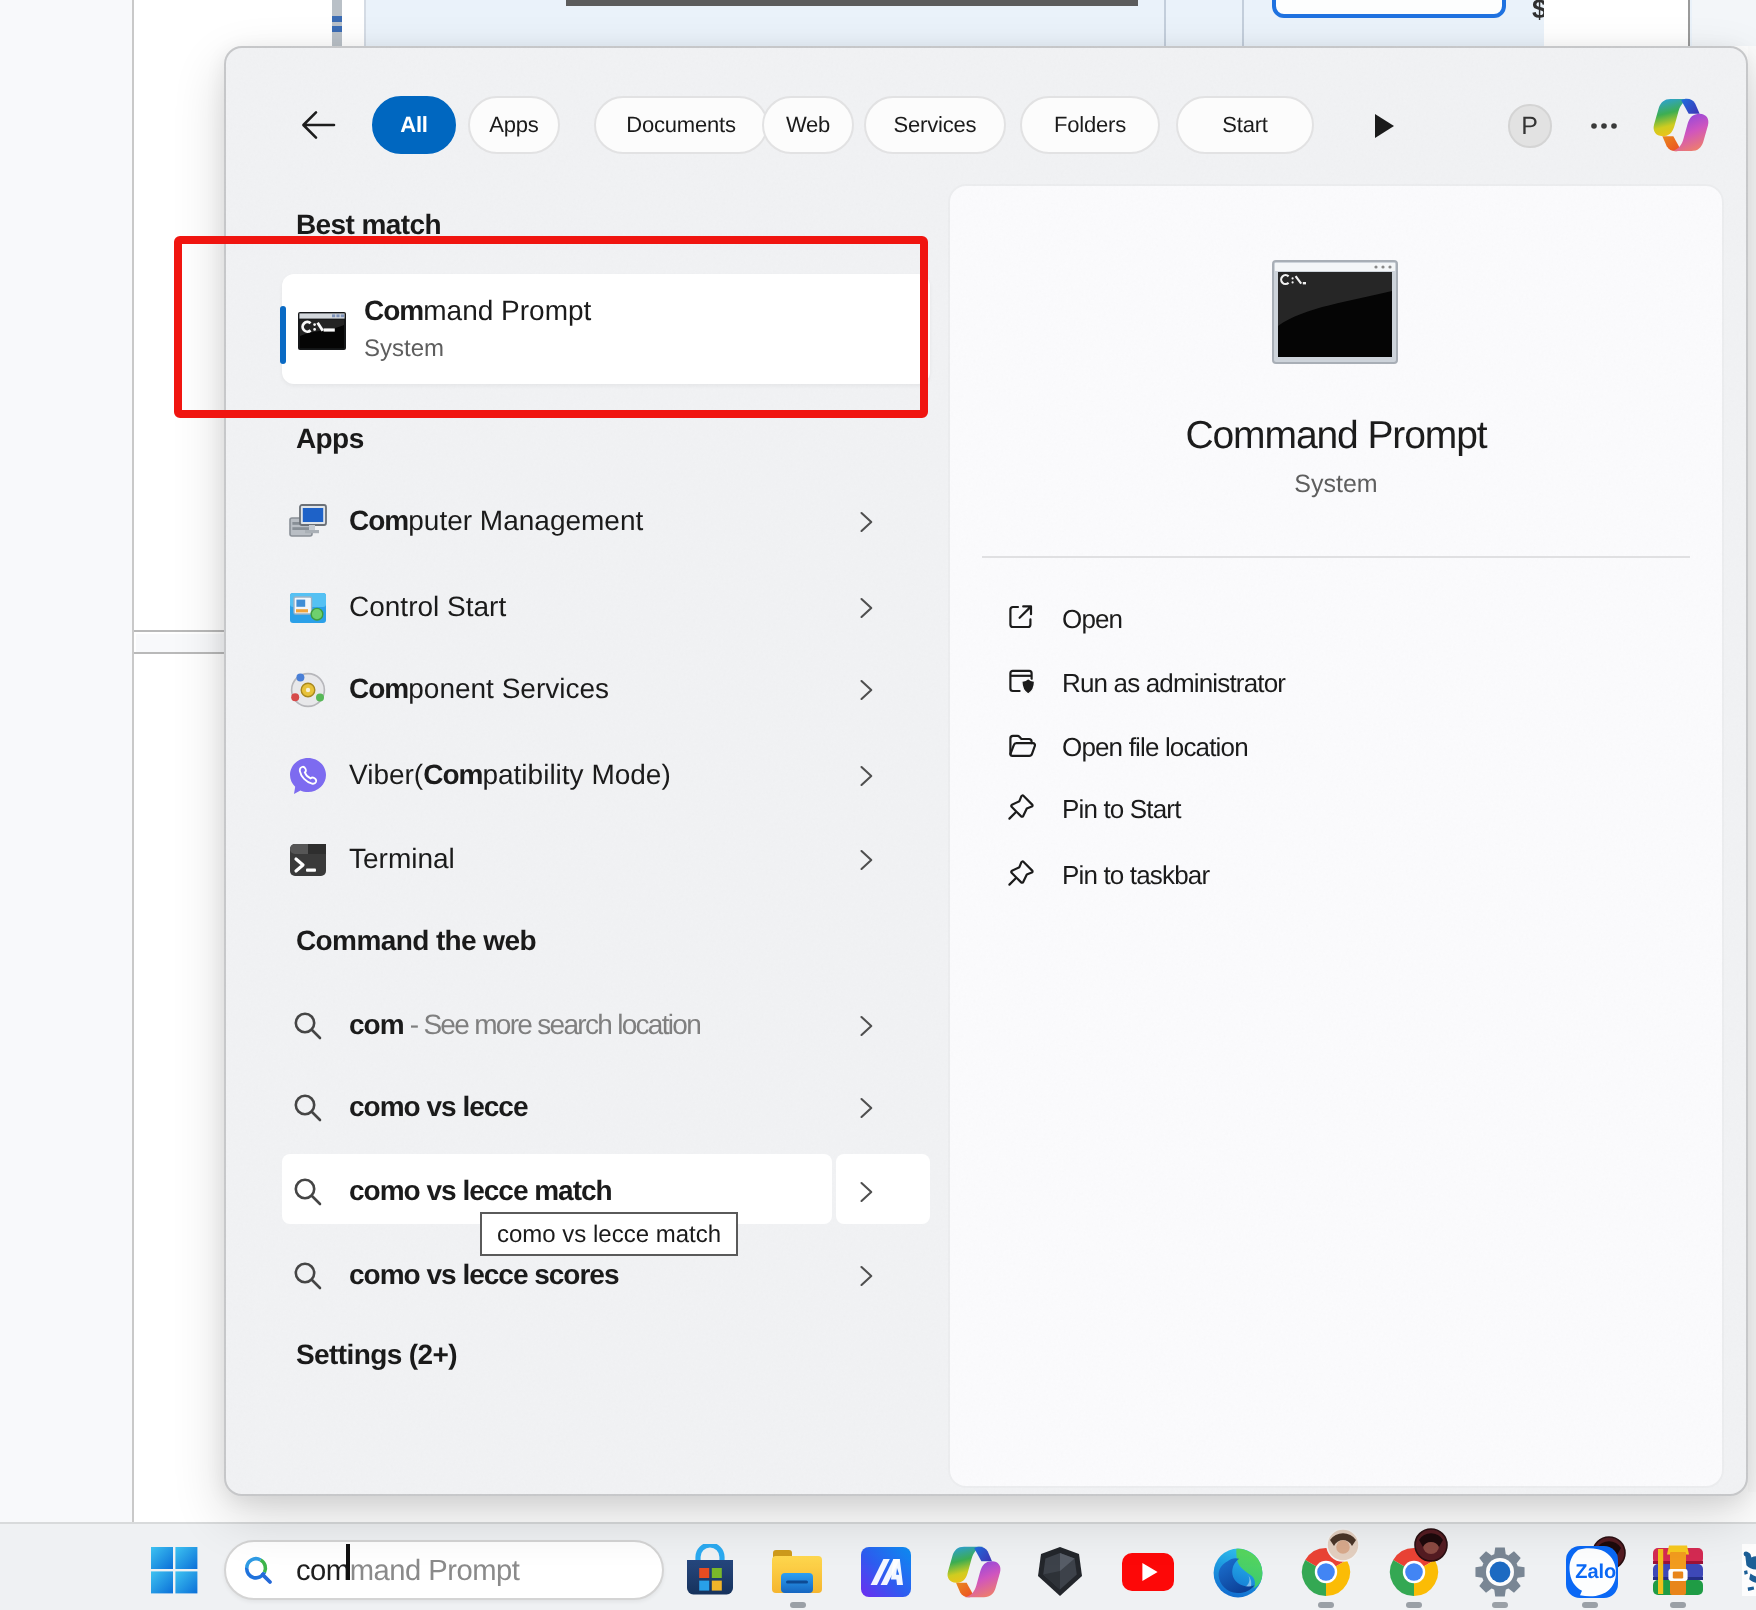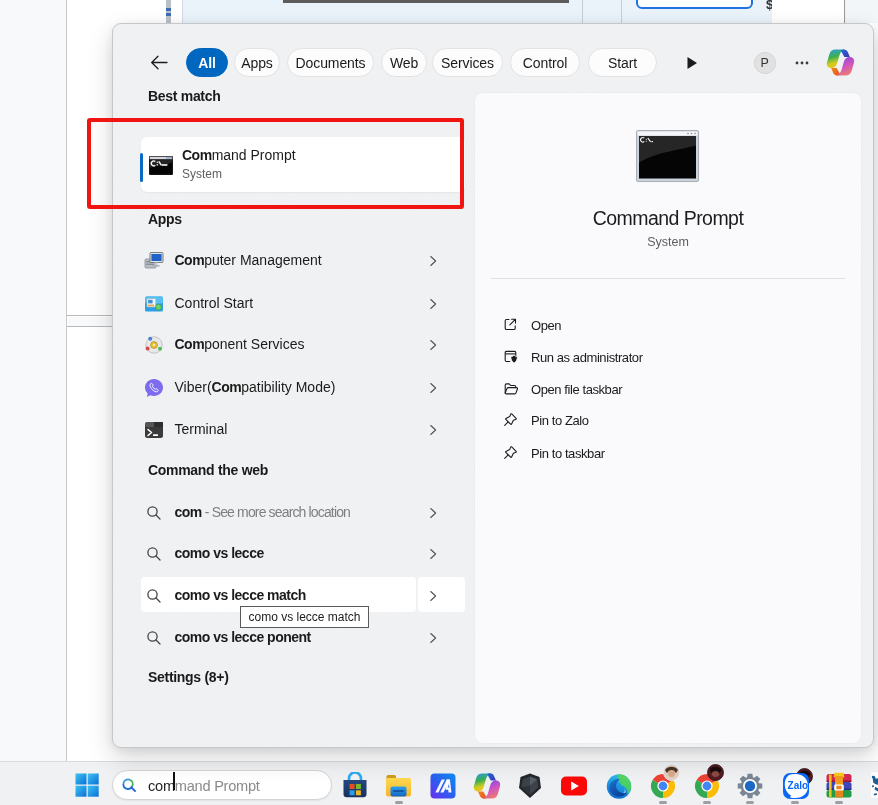--- a/index.html
+++ b/index.html
@@ -35,34 +35,34 @@
   .tbi { width:28px; height:28px; top:772px; }
   .tbdash { width:8px; height:3px; border-radius:2px; background:#9aa0a6; top:801px; }
 
   
   #panel { left:112px; top:23px; width:762px; height:725px; background:#f1f2f4; border:1px solid #c7c8ca; border-radius:9px;
            box-shadow: 0 10px 26px rgba(0,0,0,.16), 0 2px 10px rgba(0,0,0,.07); }
   #rightcard { left:475px; top:93px; width:386px; height:650px; background:#fbfbfd; border-radius:8px; box-shadow:0 0 0 1px rgba(0,0,0,.02); }
 
   
   .pill { top:48px; height:29px; border-radius:15px; background:#fcfcfc; border:1px solid #e2e2e3; color:#1b1b1b;
-          font-size:14px; letter-spacing:-0.1px; display:flex; align-items:center; justify-content:center; }
+          font-size:11px; letter-spacing:-0.1px; display:flex; align-items:center; justify-content:center; }
   #pill-all { left:186px; width:42px; background:#0067c0; border-color:#0067c0; color:#fff; font-weight:700; }
 
   
   .hdr { font-size:14px; font-weight:700; letter-spacing:-0.3px; color:#1a1a1a; left:148px; }
   .row { left:133px; width:324px; height:42px; }
   .row .ic { position:absolute; left:11px; top:11px; width:20px; height:20px; }
   .row .tx { position:absolute; left:41.5px; top:12px; font-size:14px; color:#1b1b1b; white-space:nowrap; }
   .chev { position:absolute; left:296px; top:15px; width:8px; height:12px; }
   .mag { position:absolute; left:13px; top:13px; width:16px; height:16px; }
   b.m { font-weight:700; letter-spacing:-0.5px; }
 
   
-  .act { left:503px; width:330px; height:20px;margin-top:16px; }
+  .act { left:503px; width:330px; height:20px; }
   .act .aic { position:absolute; left:0; top:2px; width:15px; height:15px; }
   .act .atx { position:absolute; left:28px; top:2.5px; font-size:13px; letter-spacing:-0.42px; color:#1b1b1b; white-space:nowrap; }
 </style>
 </head>
 <body>
 
 <div class="abs" id="bg-left"></div>
 <div class="abs" id="bg-box1"></div>
 <div class="abs" id="bg-box2"></div>
 <div class="abs" id="bg-topwhite"></div>
@@ -261,24 +261,24 @@
       <feColorMatrix type="saturate" values="0"></feColorMatrix>
     </filter>
   <rect width="762" height="725" filter="url(#nz)" opacity="0.027"></rect>
 </svg>
 
 <svg class="abs" style="left:150px; top:54px; width:18px; height:17px;" viewBox="0 0 18 17">
   <path d="M17 8.5 H2 M8 2.2 L1.7 8.5 L8 14.8" fill="none" stroke="#1d1d1d" stroke-width="1.3" stroke-linecap="round" stroke-linejoin="round"></path>
 </svg>
 <div class="abs pill" id="pill-all">All</div>
 <div class="abs pill" style="left:234px; width:46px;">Apps</div>
-<div class="abs pill" style="left:287px; width:87px;">Documents</div>
+<div class="abs pill" style="left:297px; width:87px;">Documents</div>
 <div class="abs pill" style="left:381px; width:46px;">Web</div>
 <div class="abs pill" style="left:432px; width:71px;">Services</div>
-<div class="abs pill" style="left:510px; width:70px;">Control</div>
+<div class="abs pill" style="left:510px; width:70px;">Folders</div>
 <div class="abs pill" style="left:588px; width:69px;">Start</div>
 <svg class="abs" style="left:686px; top:56px; width:12px; height:14px;" viewBox="0 0 12 14">
   <path d="M1.5 1 L11 7 L1.5 13 Z" fill="#1b1b1b"></path>
 </svg>
 <div class="abs" style="left:754px; top:52px; width:21.5px; height:21.5px; border-radius:50%; background:#e2e2e2; border:1px solid #d4d4d4; display:flex; align-items:center; justify-content:center; font-size:12.5px; color:#333;">P</div>
 <svg class="abs" style="left:794px; top:60px; width:16px; height:6px;" viewBox="0 0 16 6">
   <circle cx="3" cy="3" r="1.4" fill="#3a3a3a"></circle>
     <circle cx="8" cy="3" r="1.4" fill="#3a3a3a"></circle>
     <circle cx="13" cy="3" r="1.4" fill="#3a3a3a"></circle>
 </svg>
@@ -304,21 +304,21 @@
    <stop offset="0" stop-color="#1f6fe0"></stop>
         <stop offset="1" stop-color="#3b3bb8"></stop>
   </linearGradient>
  </defs>
  <path d="M9 0.4 H18.5 C15 1.2 13.6 3.6 12.8 6.4 L10.9 13.2 C9.9 16.8 8.1 18.4 5 18.4 C1.9 18.4 0.1 16 1 12.8 L3.2 5 C4.1 2 5.9 0.4 9 0.4 Z" fill="url(#cpL)"></path>
  <path d="M5 18.4 L10.3 18.4 L13.9 24.9 C11.5 26.3 8.4 25.7 7.1 23.3 Z" fill="url(#cpLb)"></path>
  <path d="M19 25.6 H9.5 C13 24.8 14.4 22.4 15.2 19.6 L17.1 12.8 C18.1 9.2 19.9 7.6 23 7.6 C26.1 7.6 27.9 10 27 13.2 L24.8 21 C23.9 24 22.1 25.6 19 25.6 Z" fill="url(#cpR)"></path>
  <path d="M23 7.6 L17.7 7.6 L14.1 1.1 C16.5 -0.3 19.6 0.3 20.9 2.7 Z" fill="url(#cpRt)"></path>
 </svg>
 
-<div class="abs hdr" style="top:88px;">Best match</div>
+<div class="abs hdr" style="top:104px;">Best match</div>
 
 <div class="abs" style="left:141px; top:137px; width:324px; height:55px; background:#ffffff; border-radius:6px; box-shadow:0 1px 2px rgba(0,0,0,.05);"></div>
 <div class="abs" style="left:139.5px; top:153px; width:3.8px; height:28.5px; border-radius:2px; background:#0a6ac4;"></div>
 <svg class="abs" id="cmd-small" style="left:149px; top:156px; width:24px; height:19px;" viewBox="0 0 24 19">
   <rect x="0" y="0" width="24" height="19" rx="1" fill="#16181a"></rect>
   <rect x="0.7" y="0.7" width="22.6" height="2.6" fill="#d4d8dc"></rect>
   <rect x="17" y="1.2" width="1.6" height="1.4" fill="#7d92b8"></rect>
   <rect x="19.2" y="1.2" width="1.6" height="1.4" fill="#7d92b8"></rect>
   <rect x="21.4" y="1.2" width="1.6" height="1.4" fill="#7d92b8"></rect>
   <rect x="1" y="3.8" width="22" height="14.3" fill="#050505"></rect>
@@ -432,29 +432,29 @@
   <span class="tx"><b class="m">como vs lecce match</b></span>
   <svg class="chev" viewBox="0 0 10 16">
       <path d="M2 2 L8.5 8 L2 14" fill="none" stroke="#4f4f4f" stroke-width="1.4" stroke-linecap="round" stroke-linejoin="round"></path>
     </svg>
 </div>
 <div class="abs row" style="top:616.5px;">
   <svg class="mag" viewBox="0 0 16 16">
       <circle cx="6.5" cy="6.5" r="4.6" fill="none" stroke="#454545" stroke-width="1.3"></circle>
       <path d="M10 10 L14 14" stroke="#454545" stroke-width="1.3" stroke-linecap="round"></path>
     </svg>
-  <span class="tx"><b class="m">como vs lecce ponent</b></span>
+  <span class="tx"><b class="m">como vs lecce scores</b></span>
   <svg class="chev" viewBox="0 0 10 16">
       <path d="M2 2 L8.5 8 L2 14" fill="none" stroke="#4f4f4f" stroke-width="1.4" stroke-linecap="round" stroke-linejoin="round"></path>
     </svg>
 </div>
 
 <div class="abs" style="left:240px; top:606px; width:129px; height:22px; background:#fff; border:1px solid #5a5a5a; display:flex; align-items:center; justify-content:center; font-size:12px; color:#1b1b1b;">como vs lecce match</div>
 
-<div class="abs hdr" style="top:669px;">Settings (8+)</div>
+<div class="abs hdr" style="top:669px;">Settings (2+)</div>
 
 <svg class="abs" id="cmd-big" style="left:636px; top:130px; width:63px; height:52px;" viewBox="0 0 63 52">
   <rect x="0.5" y="0.5" width="62" height="51" rx="1.5" fill="#cdd3da" stroke="#a8aeb6" stroke-width="1"></rect>
   <rect x="1.5" y="1.5" width="60" height="4" fill="#f4f6f8"></rect>
   <circle cx="52" cy="3.5" r="0.8" fill="#888"></circle>
     <circle cx="55.5" cy="3.5" r="0.8" fill="#888"></circle>
     <circle cx="59" cy="3.5" r="0.8" fill="#888"></circle>
   <rect x="3" y="6" width="57" height="42.5" fill="#050505"></rect>
   <path d="M3 6 H60 V15.5 C40 20.5 16 23.5 3 33 Z" fill="#262626"></path>
   <g stroke="#f0f0f0" stroke-width="1.1" fill="none">
@@ -481,28 +481,28 @@
       <path d="M2.3 4.9 H12.7" stroke="#1b1b1b" stroke-width="1.1"></path>
       <path d="M11.1 6.2 C12 7.1 12.9 7.5 14.3 7.6 C14.3 10.5 13.3 12.8 11.1 14 C8.9 12.8 7.9 10.5 7.9 7.6 C9.3 7.5 10.2 7.1 11.1 6.2 Z" fill="#1b1b1b" stroke="#f9f9fa" stroke-width="0.7"></path>
     </svg>
   <span class="atx">Run as administrator</span>
 </div>
 <div class="abs act" style="top:363px;">
   <svg class="aic" viewBox="0 0 15 15">
       <path d="M2.2 12 V4.2 C2.2 3.5 2.8 2.9 3.5 2.9 H5.7 C6.1 2.9 6.5 3.1 6.7 3.4 L7.7 4.5 H11.5 C12.2 4.5 12.8 5.1 12.8 5.8 V6.6" fill="none" stroke="#1b1b1b" stroke-width="1.1" stroke-linecap="round"></path>
       <path d="M2.2 12 L3.9 7.6 C4.1 7 4.6 6.6 5.2 6.6 H13.5 C14.2 6.6 14.7 7.3 14.4 8 L13 11.9 C12.8 12.5 12.2 12.9 11.6 12.9 H3.2 C2.6 12.9 2.2 12.5 2.2 12 Z" fill="none" stroke="#1b1b1b" stroke-width="1.1" stroke-linejoin="round"></path>
     </svg>
-  <span class="atx">Open file taskbar</span>
+  <span class="atx">Open file location</span>
 </div>
 <div class="abs act" style="top:394px;">
   <svg class="aic" viewBox="0 0 15 15">
       <path d="M8.7 1.9 L13.1 6.3 C13.4 6.6 13.3 7.1 12.9 7.3 L10.4 8.3 L8.6 12 C8.4 12.4 7.9 12.5 7.6 12.2 L2.8 7.4 C2.5 7.1 2.6 6.6 3 6.4 L6.7 4.6 L7.7 2.1 C7.9 1.7 8.4 1.6 8.7 1.9 Z" fill="none" stroke="#1b1b1b" stroke-width="1.1" stroke-linejoin="round"></path>
       <path d="M4.9 10.1 L1.7 13.3" stroke="#1b1b1b" stroke-width="1.1" stroke-linecap="round"></path>
     </svg>
-  <span class="atx">Pin to Zalo</span>
+  <span class="atx">Pin to Start</span>
 </div>
 <div class="abs act" style="top:427px;">
   <svg class="aic" viewBox="0 0 15 15">
       <path d="M8.7 1.9 L13.1 6.3 C13.4 6.6 13.3 7.1 12.9 7.3 L10.4 8.3 L8.6 12 C8.4 12.4 7.9 12.5 7.6 12.2 L2.8 7.4 C2.5 7.1 2.6 6.6 3 6.4 L6.7 4.6 L7.7 2.1 C7.9 1.7 8.4 1.6 8.7 1.9 Z" fill="none" stroke="#1b1b1b" stroke-width="1.1" stroke-linejoin="round"></path>
       <path d="M4.9 10.1 L1.7 13.3" stroke="#1b1b1b" stroke-width="1.1" stroke-linecap="round"></path>
     </svg>
   <span class="atx">Pin to taskbar</span>
 </div>
 
 <div class="abs" style="left:87px; top:118px; width:377px; height:91px; border:4px solid #f01510; border-radius:3px; z-index:50;"></div>

